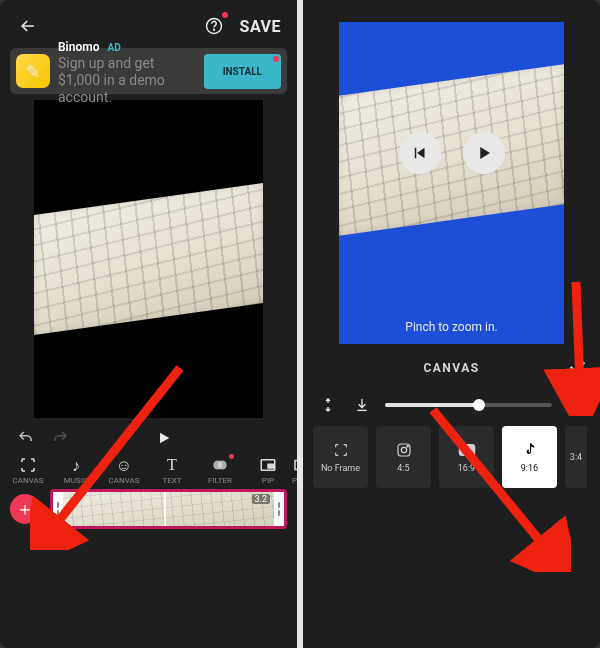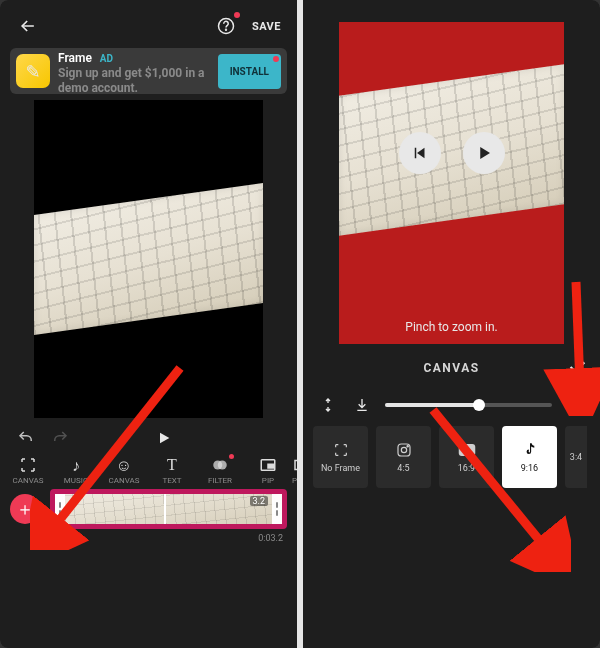--- a/index.html
+++ b/index.html
@@ -14,60 +14,60 @@
   *{box-sizing:border-box;}
   body{margin:0;background:#333;width:600px;height:648px;font-family:-apple-system,Segoe UI,Roboto,Arial,sans-serif;color:var(--txt);overflow:hidden;border-radius:8px;}
   .wrap{display:flex;width:600px;height:648px;border-radius:8px;overflow:hidden;}
   .pane{width:297px;height:100%;background:var(--bg);position:relative;overflow:hidden;}
   .divider{width:6px;height:100%;background:#e6e6e6;}
   
   .topbar{display:flex;align-items:center;padding:14px 16px 10px;}
   .spacer{flex:1;}
   .icon-btn{width:24px;height:24px;display:flex;align-items:center;justify-content:center;cursor:pointer;position:relative;}
   .red-dot{position:absolute;top:-2px;right:-2px;width:6px;height:6px;border-radius:50%;background:var(--accent);}
-  .save{font-size:11px;font-weight:700;letter-spacing:.5px;margin-left:14px;cursor:pointer;}
+  .save{font-size:16px;font-weight:700;letter-spacing:.5px;margin-left:14px;cursor:pointer;}
   .ad{margin:0 10px;height:46px;background:#3a3a3a;border-radius:6px;display:flex;align-items:center;padding:6px 6px 6px 6px;}
   .ad-ico{width:34px;height:34px;border-radius:7px;background:linear-gradient(135deg,#ffd84a,#f7c600);display:flex;align-items:center;justify-content:center;font-size:18px;}
   .ad-txt{flex:1;padding:0 8px;line-height:1.2;}
   .ad-title{font-size:12px;font-weight:600;color:#fff;}
   .ad-tag{color:#3cb6c9;font-size:10px;font-weight:700;margin-left:4px;text-align:right;}
-  .ad-sub{font-size:12px;color:var(--txt-dim);font-weight:bold;}
-  .install{position:relative;background:var(--blue);color:#103139;font-size:10px;font-weight:700;padding:12px 12px;border-radius:4px;cursor:pointer;}
+  .ad-sub{font-size:14px;color:var(--txt-dim);}
+  .install{position:relative;background:var(--blue);color:#103139;font-size:10px;font-weight:700;padding:12px 19px;border-radius:4px;cursor:pointer;}
   .install .red-dot{top:2px;right:2px;}
   .preview{margin:6px 34px 0;height:318px;background:#000;display:flex;align-items:center;overflow:hidden;}
   .kbd{width:100%;height:120px;background:linear-gradient(170deg,#f0ece2 0%,#e7e1d3 50%,#d6ceba 100%);transform:skewY(-8deg);position:relative;box-shadow:inset 0 0 8px rgba(0,0,0,.1);}
   .kbd::before{content:"";position:absolute;inset:0;background:repeating-linear-gradient(84deg,rgba(0,0,0,.12) 0 2px,transparent 2px 16px),repeating-linear-gradient(-6deg,rgba(0,0,0,.1) 0 2px,transparent 2px 16px);}
   .ctrlbar{display:flex;align-items:center;padding:8px 14px 0;}
   .undo,.redo{opacity:.8;cursor:pointer;}
   .redo{margin-left:10px;opacity:.25;}
   .play{ margin:0 auto;width:16px;height:16px;cursor:pointer;}
   .toolbar{display:flex;gap:0;padding:6px 0 2px 4px;align-items:flex-start;}
   .tool{flex:0 0 48px;display:flex;flex-direction:column;align-items:center;justify-content:center;gap:2px;cursor:pointer;position:relative;}
   .tool svg, .tool .ic{height:18px;}
   .ic{display:flex;align-items:center;justify-content:center;font-size:16px;color:#dcdcdc;}
   .tool-label{font-size:8px;color:var(--txt-dim);text-align:center;}
   .tool .red-dot{top:-2px;right:10px;width:5px;height:5px;}
   .tool.clipped{flex:0 0 24px;overflow:hidden;align-items:flex-start;}
   .addrow{display:flex;align-items:center;gap:10px;padding:2px 10px 4px;}
   .add{width:30px;height:30px;border-radius:50%;background:var(--accent);display:flex;align-items:center;justify-content:center;font-size:18px;color:#fff;font-weight:300;cursor:pointer;}
-  .timeline{flex:1;height:40px;background:var(--bg-panel);border:5px solid #be185d;border-radius:4px;display:flex;align-items:center;justify-content:center;overflow:hidden;position:relative;}
+  .timeline{flex:1;height:40px;background:var(--bg-panel);border:3px solid #be185d;border-radius:4px;display:flex;align-items:center;justify-content:center;overflow:hidden;position:relative;}
   .tl-content{width:100%;height:100%;background:linear-gradient(170deg,#f0ece2,#d6ceba);position:relative;}
   .tl-content::before{content:"";position:absolute;inset:0;background:repeating-linear-gradient(84deg,rgba(0,0,0,.1) 0 1px,transparent 1px 10px),repeating-linear-gradient(-6deg,rgba(0,0,0,.08) 0 1px,transparent 1px 10px);}
   .handle{position:absolute;top:0;bottom:0;width:10px;background:rgba(255,255,255,.96);display:flex;flex-direction:column;gap:2px;align-items:center;justify-content:center;}
   .handle span{width:2px;height:6px;background:#888;border-radius:2px;}
   .handle.l{left:0;}
   .handle.r{right:0;}
   .playhead{position:absolute;top:-6px;bottom:-8px;left:48%;width:2px;background:#fff;}
   .tl-badge{position:absolute;top:2px;right:14px;font-size:9px;color:#fff;background:rgba(0,0,0,.45);padding:0 3px;border-radius:2px;}
   .times{display:flex;justify-content:space-between;padding:0 14px 6px 58px;font-size:9px;color:var(--txt-dim);}
   
   .arrow{position:absolute;pointer-events:none;}
   .arrow svg{display:block;}
   
-  .r-preview{margin:22px 36px 0;height:322px;background:#b91c1c;position:relative;display:flex;flex-direction:column;align-items:flex-start;overflow:hidden;}
+  .r-preview{margin:22px 36px 0;height:322px;background:#1d4ed8;position:relative;display:flex;flex-direction:column;align-items:flex-start;overflow:hidden;}
   .r-preview .kbd{margin-top:58px;height:140px;transform:skewY(-8deg);}
   .overlay-ctrls{position:absolute;top:110px;left:0;right:0;display:flex;gap:22px;justify-content:center;}
   .circ{width:42px;height:42px;border-radius:50%;background:#e8e8e8;display:flex;align-items:center;justify-content:center;cursor:pointer;}
   .hint{position:absolute;bottom:10px;left:0;right:0;text-align:center;font-size:12px;color:#e8e8e8;}
   .r-header{display:flex;align-items:center;justify-content:center;padding:12px 10px;}
   .r-title{flex:1;text-align:center;font-size:12px;font-weight:700;letter-spacing:1.5px;color:#d6d6d6;}
   .check{width:24px;height:24px;cursor:pointer;}
   .sliderrow{display:flex;align-items:center;gap:12px;padding:2px 14px 10px;}
   .mini-btn{width:22px;height:22px;display:flex;align-items:center;justify-content:center;cursor:pointer;}
   .slider{flex:1;height:4px;background:#555;border-radius:4px;position:relative;}
@@ -101,21 +101,21 @@
           </svg>
         <span class="red-dot"></span>
       </div>
       <div class="save">SAVE</div>
     </div>
 
     <div class="ad">
       <div class="ad-ico">✎</div>
       <div class="ad-txt">
         <div>
-          <span class="ad-title">Frame</span>
+          <span class="ad-title">Binomo</span>
           <span class="ad-tag">AD</span>
         </div>
         <div class="ad-sub">Sign up and get $1,000 in a demo account.</div>
       </div>
       <div class="install">
         <span>INSTALL</span>
         <span class="red-dot"></span>
       </div>
     </div>
 
@@ -196,24 +196,20 @@
             <span></span>
           </div>
         <div class="handle r">
             <span></span>
             <span></span>
           </div>
         <div class="playhead"></div>
         <div class="tl-badge">3.2</div>
       </div>
     </div>
-    <div class="times">
-      <span>0:01.2</span>
-      <span>0:03.2</span>
-    </div>
 
     <div class="arrow" style="left:30px;top:360px;">
       <svg width="160" height="190" viewBox="0 0 160 190">
         <defs>
             <marker id="ah1" markerWidth="8" markerHeight="8" refX="2" refY="4" orient="auto">
               <path d="M0 0L8 4L0 8z" fill="#e21"></path>
             </marker>
           </defs>
         <path d="M150 8 L 20 172" stroke="#e21" stroke-width="9" fill="none" marker-end="url(#ah1)"></path>
       </svg>

